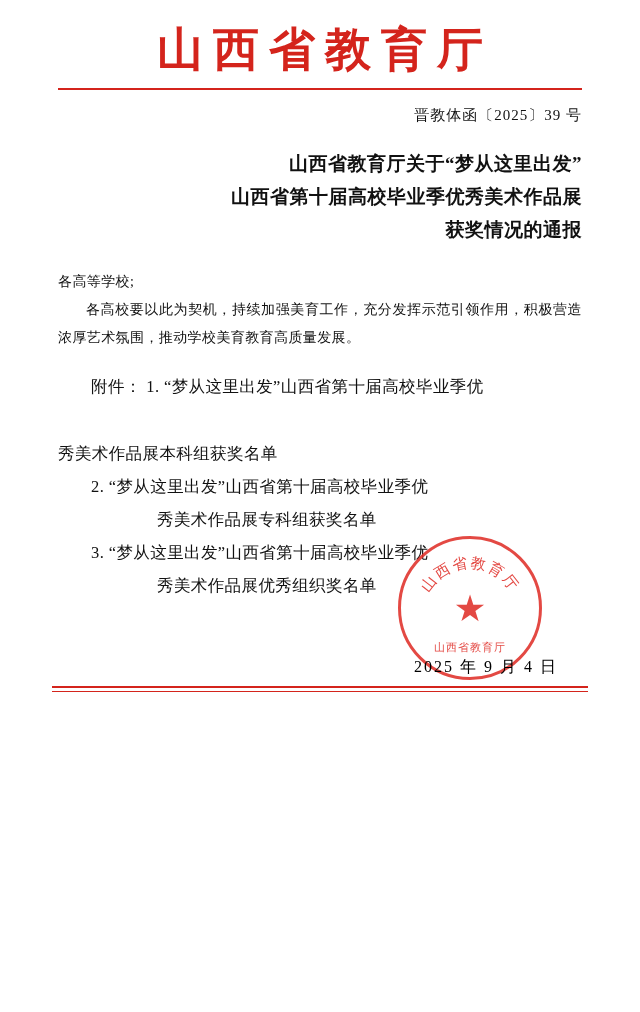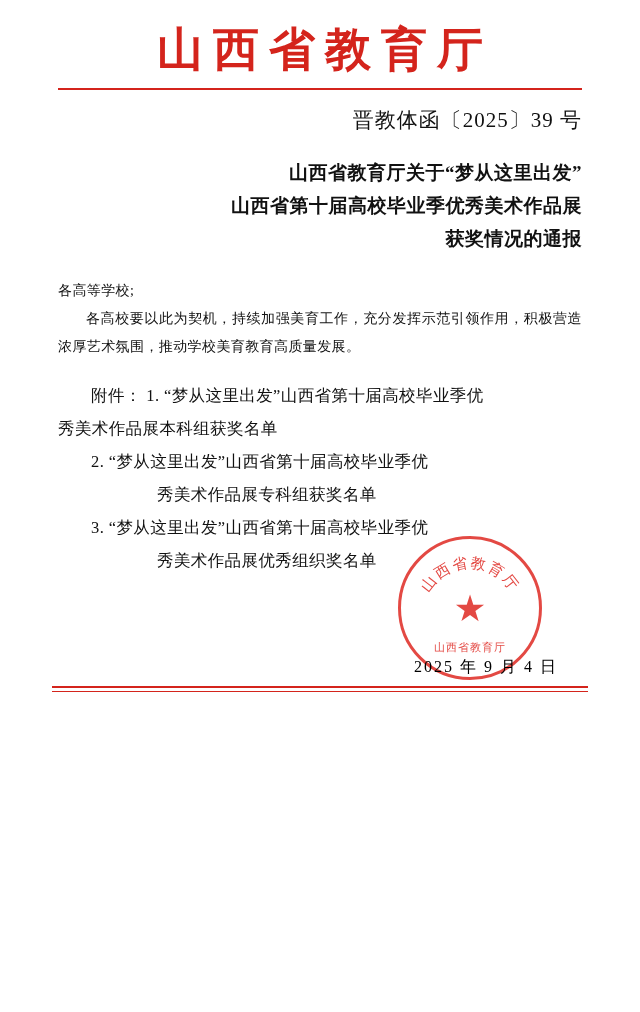--- a/index.html
+++ b/index.html
@@ -43,21 +43,21 @@
   .masthead-rule {
     margin-top: 12px;
     height: 0;
     border-top: 2px solid #d4241c;
   }
 
   
   .docnum-row {
     margin-top: 16px;
     text-align: right;
-    font-size: 21px;
+    font-size: 15px;
     letter-spacing: 1px;
     color: #111;
   }
 
   
   .doc-title {
     margin-top: 22px;
     text-align: right;
     font-size: 19px;
     font-weight: 700;
@@ -99,20 +99,21 @@
     padding-left: 4em;
     text-indent: -2em;
   }
   .attach-item .cont {
     display: block;
     padding-left: 2em;
     text-indent: 0;
   }
   .attach-first-cont {
     text-indent: 0;
+    margin-top: 34px;
   }
 
   
   .footer-rule {
     position: absolute;
     left: 0;
     right: 0;
     top: 686px;
     height: 6px;
   }

